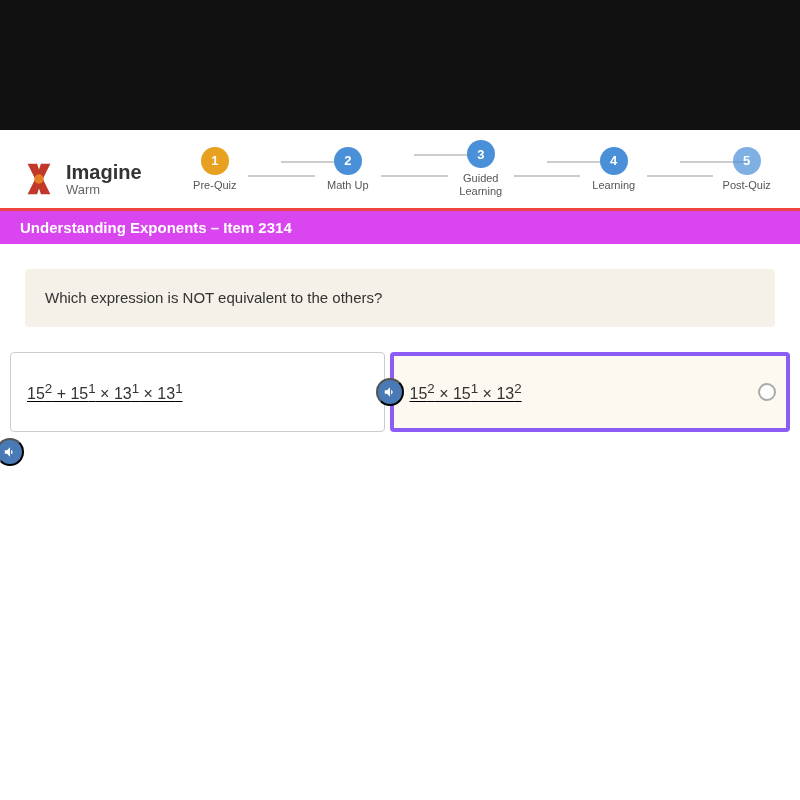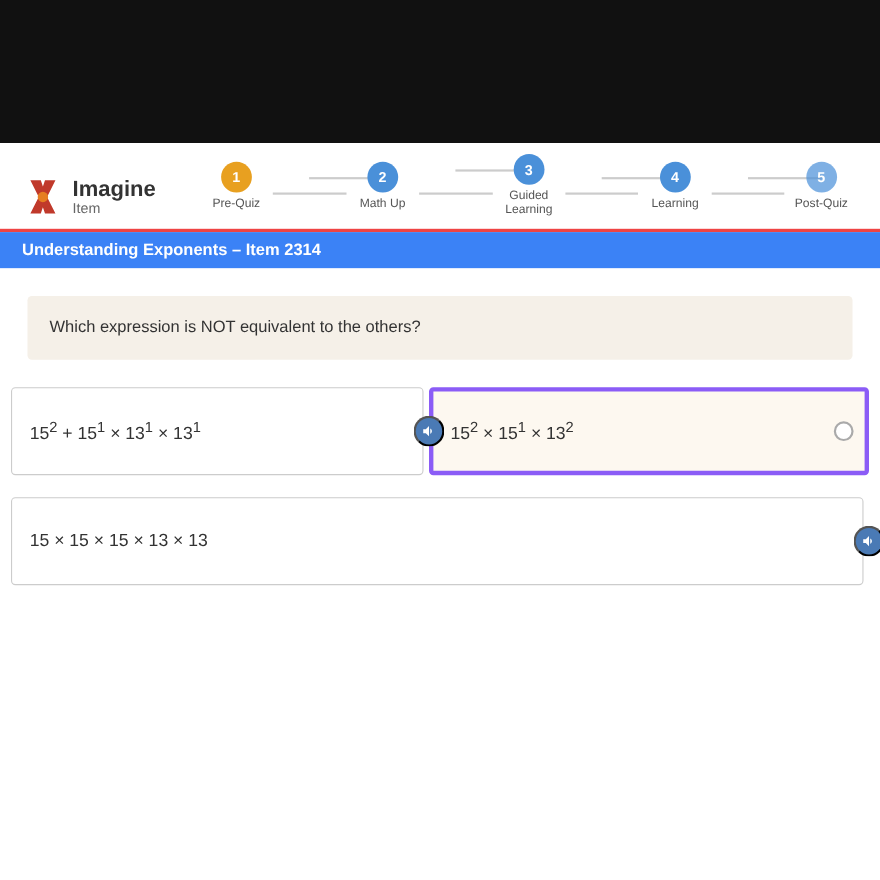--- a/index.html
+++ b/index.html
@@ -123,21 +123,21 @@
     }
     
     .step-connector {
       flex: 1;
       height: 2px;
       background: #ccc;
       margin-top: 14px;
     }
     
     .title-bar {
-      background: #3b82f6;
+      background: #d946ef;
       color: #fff;
       padding: 8px 20px;
       font-size: 15px;
       font-weight: bold;
     }
     
     .question-area {
       padding: 20px;
       background: #f5f0e8;
       margin: 10px 10px 0 10px;
@@ -145,20 +145,21 @@
     }
     .question-text {
       font-size: 15px;
       color: #333;
       margin-top: 40px;
     }
     
     .answers-section {
       padding: 10px 10px 10px 10px;
       margin-top: 15px;
+      text-decoration: underline;
     }
     .answer-row-group {
       display: flex;
       margin-bottom: 20px;
       position: relative;
     }
     .answer-left {
       flex: 1;
       background: #fff;
       border: 1px solid #ccc;
@@ -227,21 +228,21 @@
       <div class="logo">
         <svg class="logo-icon" viewBox="0 0 40 40">
 
           <g>
             <polygon points="8,4 18,4 20,10 22,4 32,4 24,20 32,36 22,36 20,30 18,36 8,36 16,20" fill="#c0392b"></polygon>
             <circle cx="20" cy="20" r="5" fill="#e67e22"></circle>
           </g>
         </svg>
         <div class="logo-text">
           <span class="logo-imagine">Imagine</span>
-          <span class="logo-math">Item</span>
+          <span class="logo-math">Warm</span>
         </div>
       </div>
 
       <div class="progress-bar">
 
         <div class="step-item">
           <div class="step-circle active">1</div>
           <span class="step-label">Pre-Quiz</span>
         </div>
         <div class="step-connector"></div>
@@ -302,25 +303,20 @@
         <div class="answer-right">
           <span>
             15<sup>2</sup> × 15<sup>1</sup> × 13<sup>2</sup>
           </span>
           <div class="radio-right"></div>
         </div>
       </div>
 
       <div class="answer-row-group">
 
-        <div class="answer-left">
-          <span>
-            15 × 15 × 15 × 13 × 13
-          </span>
-        </div>
 
         <div style="position:relative; width:0; display:flex; align-items:flex-start; justify-content:center;">
           <button class="audio-badge" style="position:absolute; top:50%; left:-14px; transform:translateY(-50%);">
             <svg viewBox="0 0 24 24" width="14" height="14" fill="white">
               <path d="M3 9v6h4l5 5V4L7 9H3zm13.5 3c0-1.77-1.02-3.29-2.5-4.03v8.05c1.48-.73 2.5-2.25 2.5-4.02z"></path>
             </svg>
           </button>
         </div>
 
       </div>

